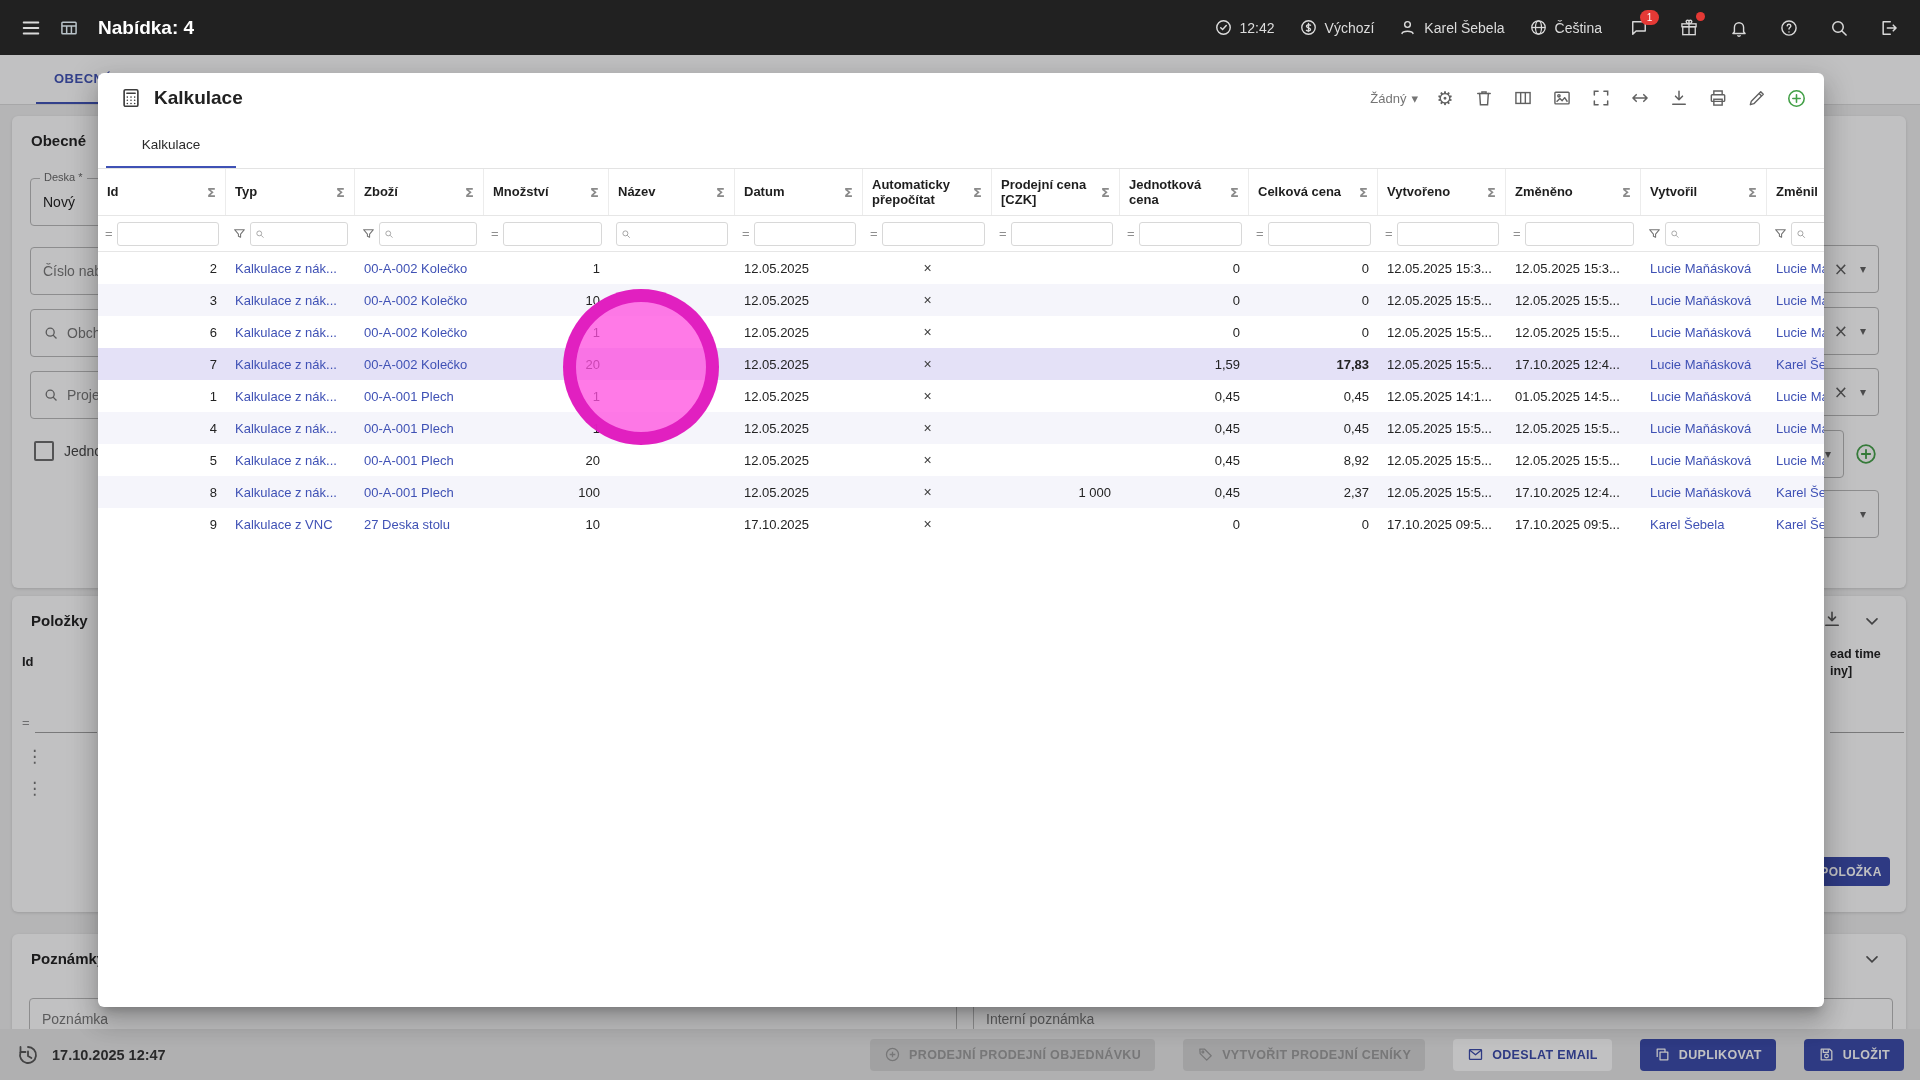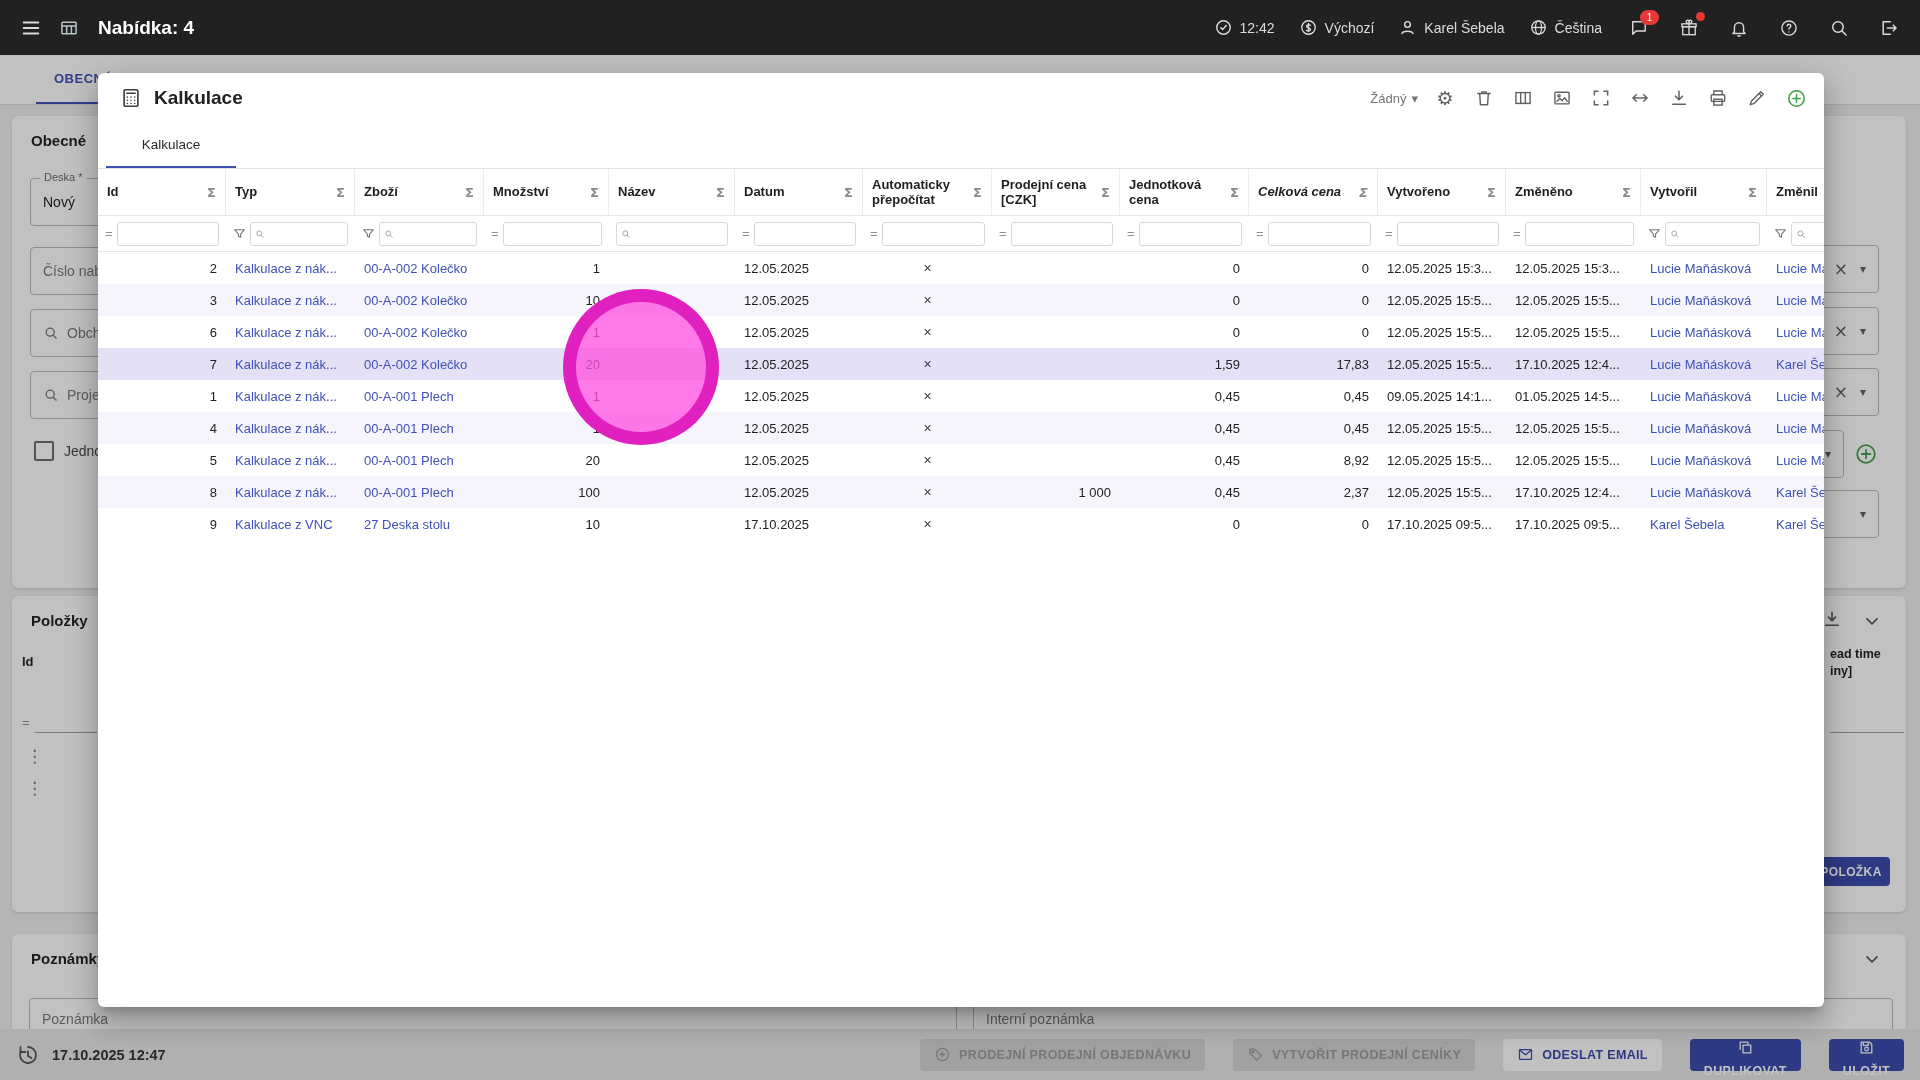--- a/index.html
+++ b/index.html
@@ -71,21 +71,21 @@
   .bottombar{position:absolute;left:0;right:0;bottom:0;height:51px;background:#e9e9e9;display:flex;align-items:center;
              gap:28px;padding:0 16px;box-sizing:border-box;z-index:3;}
   .bb-left{display:flex;align-items:center;gap:12px;}
   .hist{color:#555;cursor:pointer;}
   .ts{font-size:14.5px;font-weight:600;color:#333;white-space:nowrap;}
   .bb-spacer{flex:1;}
   .ab-btn{height:32px;border-radius:4px;font:700 12.5px "Liberation Sans",sans-serif;letter-spacing:.35px;
           display:flex;align-items:center;gap:8px;padding:0 14px;border:none;cursor:pointer;white-space:nowrap;}
   .ab-btn.disabled{background:#d4d4d4;color:#9b9b9b;}
   .ab-btn.light{background:#fff;color:#3949ab;}
-  .ab-btn.primary{background:#3949ab;color:#fff;flex-direction:column;}
+  .ab-btn.primary{background:#3949ab;color:#fff;}
 
   
   .backdrop{position:absolute;top:55px;left:0;right:0;bottom:0;background:rgba(15,15,20,.26);z-index:10;}
   .modal{position:absolute;left:98px;top:73px;width:1726px;height:934px;background:#fff;border-radius:6px;z-index:20;
          overflow:hidden;display:flex;flex-direction:column;
          box-shadow:0 8px 10px -5px rgba(0,0,0,.2),0 16px 24px 2px rgba(0,0,0,.14),0 6px 30px 5px rgba(0,0,0,.12);}
   .modal-header{height:50px;flex:none;display:flex;align-items:center;padding:0 16px 0 22px;}
   .m-title-icon{color:#3d3d3d;}
   .m-title{font-size:19px;font-weight:700;margin-left:12px;}
   .m-toolbar{margin-left:auto;display:flex;align-items:center;gap:15px;}
@@ -501,21 +501,21 @@
             <span class="sigma glyph">Σ</span>
           </div>
           <div class="g-th" style="width: 128px;">
             <span class="th-label">Prodejní cena [CZK]</span>
             <span class="sigma glyph">Σ</span>
           </div>
           <div class="g-th" style="width: 129px;">
             <span class="th-label">Jednotková cena</span>
             <span class="sigma glyph">Σ</span>
           </div>
-          <div class="g-th" style="width: 129px; font-style: italic;">
+          <div class="g-th" style="width: 129px;">
             <span class="th-label">Celková cena</span>
             <span class="sigma glyph">Σ</span>
           </div>
           <div class="g-th" style="width: 128px;">
             <span class="th-label">Vytvořeno</span>
             <span class="sigma glyph">Σ</span>
           </div>
           <div class="g-th" style="width: 135px;">
             <span class="th-label">Změněno</span>
             <span class="sigma glyph">Σ</span>
@@ -693,38 +693,38 @@
           <div class="g-row selected">
             <div class="g-td right" style="width: 128px;">7</div>
             <div class="g-td link" style="width: 129px;">Kalkulace z nák...</div>
             <div class="g-td link" style="width: 129px;">00-A-002 Kolečko</div>
             <div class="g-td right" style="width: 125px;">20</div>
             <div class="g-td" style="width: 126px;"></div>
             <div class="g-td" style="width: 128px;">12.05.2025</div>
             <div class="g-td center" style="width: 129px;">×</div>
             <div class="g-td right" style="width: 128px;"></div>
             <div class="g-td right" style="width: 129px;">1,59</div>
-            <div class="g-td right" style="width: 129px;">17,83</div>
+            <div class="g-td right" style="width: 129px; font-weight: bold;">17,83</div>
             <div class="g-td" style="width: 128px;">12.05.2025 15:5...</div>
             <div class="g-td" style="width: 135px;">17.10.2025 12:4...</div>
             <div class="g-td link" style="width: 126px;">Lucie Maňásková</div>
             <div class="g-td link" style="width: 150px;">Karel Šebela</div>
           </div>
           <div class="g-row">
             <div class="g-td right" style="width: 128px;">1</div>
             <div class="g-td link" style="width: 129px;">Kalkulace z nák...</div>
             <div class="g-td link" style="width: 129px;">00-A-001 Plech</div>
             <div class="g-td right" style="width: 125px;">1</div>
             <div class="g-td" style="width: 126px;"></div>
             <div class="g-td" style="width: 128px;">12.05.2025</div>
             <div class="g-td center" style="width: 129px;">×</div>
             <div class="g-td right" style="width: 128px;"></div>
             <div class="g-td right" style="width: 129px;">0,45</div>
             <div class="g-td right" style="width: 129px;">0,45</div>
-            <div class="g-td" style="width: 128px;">09.05.2025 14:1...</div>
+            <div class="g-td" style="width: 128px;">12.05.2025 14:1...</div>
             <div class="g-td" style="width: 135px;">01.05.2025 14:5...</div>
             <div class="g-td link" style="width: 126px;">Lucie Maňásková</div>
             <div class="g-td link" style="width: 150px;">Lucie Maňásková</div>
           </div>
           <div class="g-row striped">
             <div class="g-td right" style="width: 128px;">4</div>
             <div class="g-td link" style="width: 129px;">Kalkulace z nák...</div>
             <div class="g-td link" style="width: 129px;">00-A-001 Plech</div>
             <div class="g-td right" style="width: 125px;">1</div>
             <div class="g-td" style="width: 126px;"></div>

